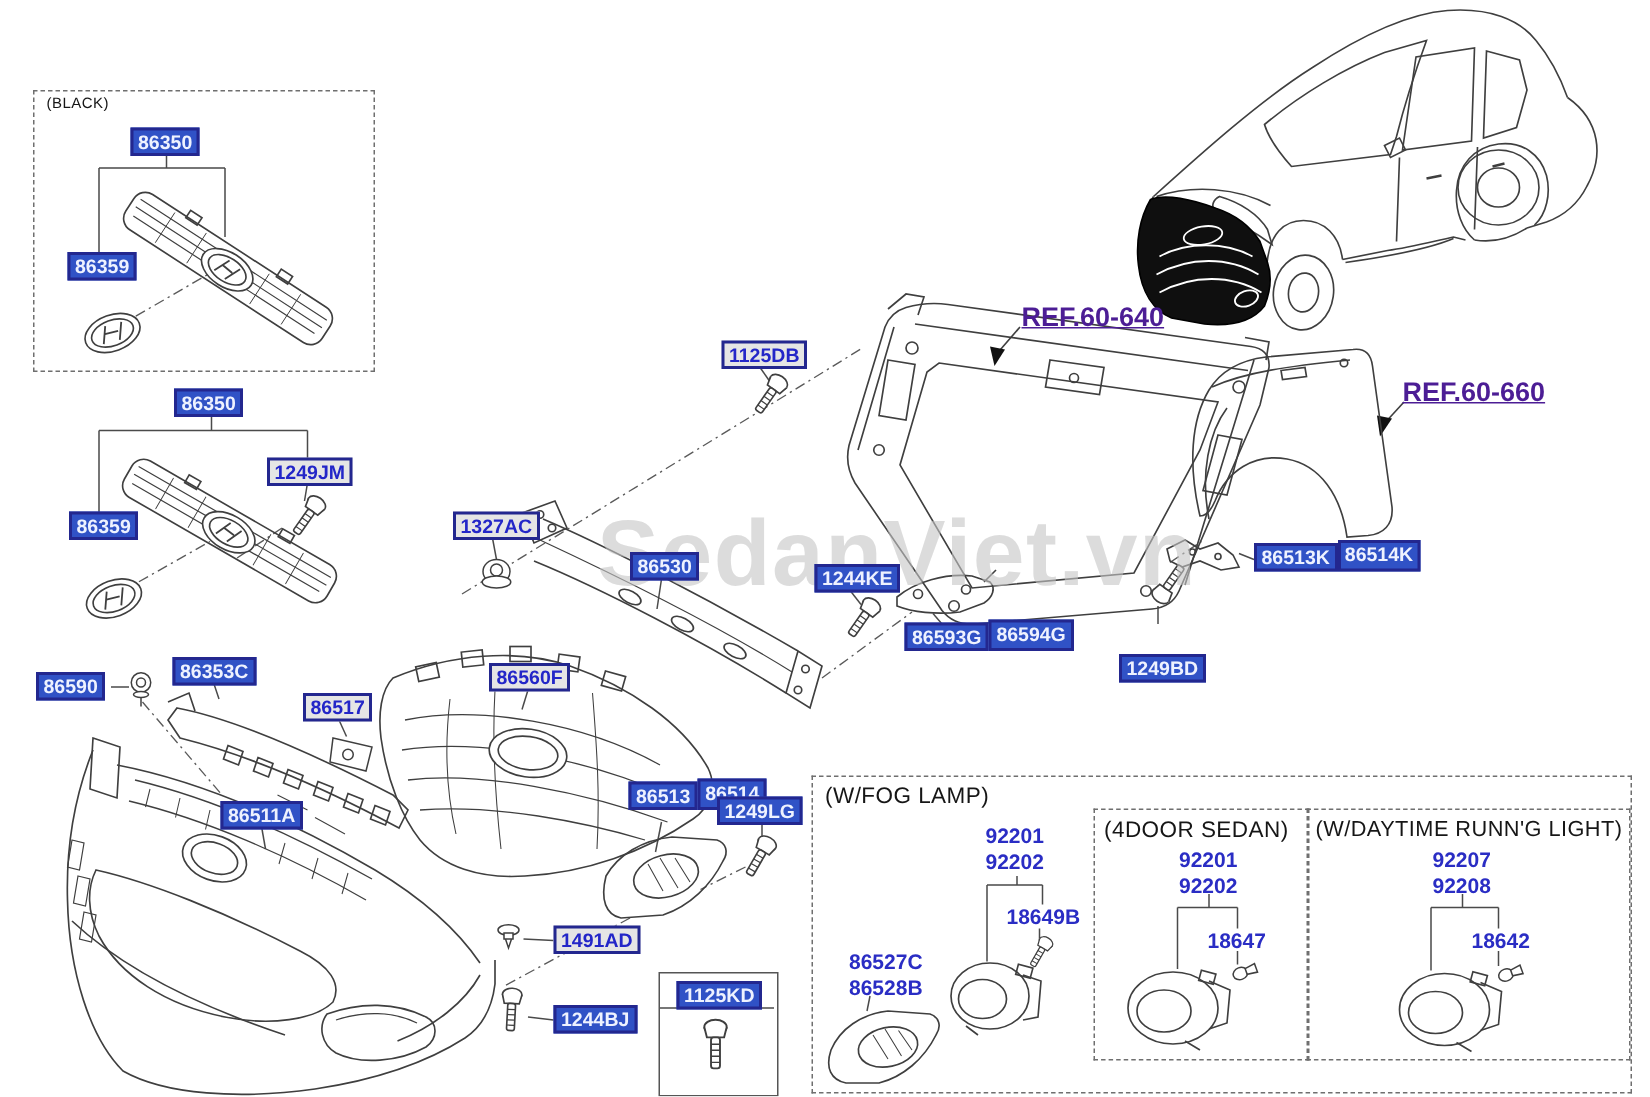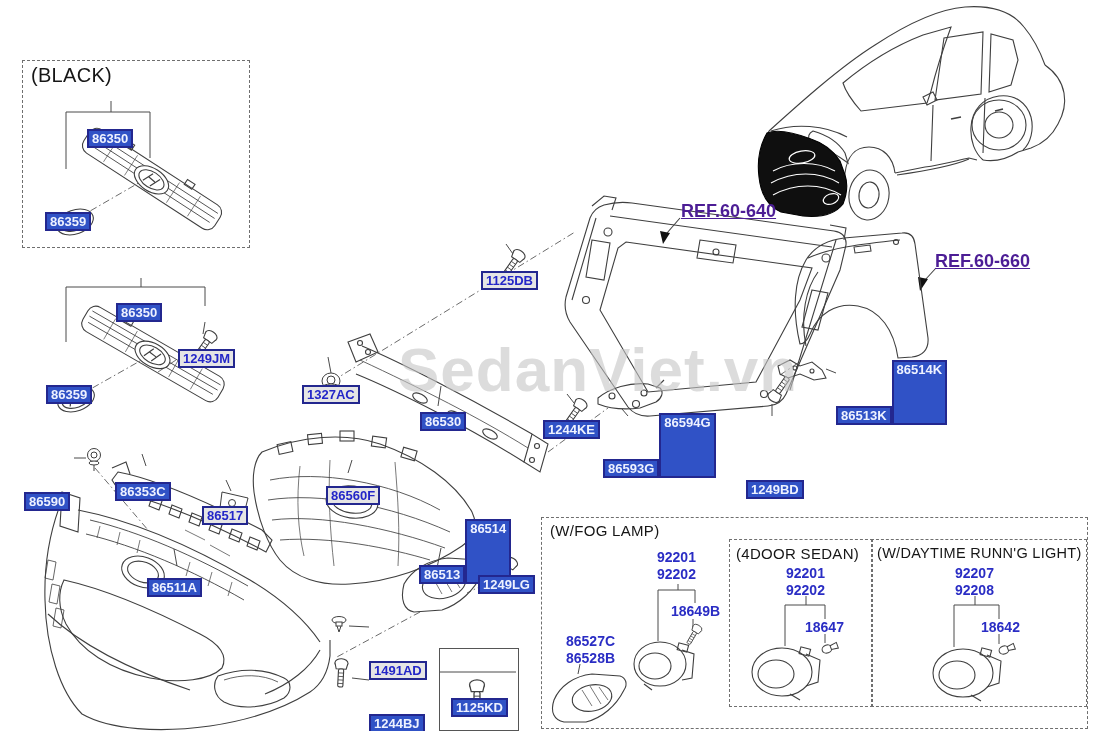--- a/index.html
+++ b/index.html
@@ -3,21 +3,21 @@
 <meta charset="utf-8">
 <style>
   html,body{margin:0;padding:0;background:#fff;}
   #stage{position:relative;width:1100px;height:731px;background:#fff;overflow:hidden;
          font-family:"Liberation Sans",sans-serif;}
   #art{position:absolute;left:0;top:0;z-index:0;}
   .dbox{position:absolute;border:1.6px dashed #6f6f6f;z-index:1;background:transparent;}
   .sbox{position:absolute;border:1.6px solid #555;z-index:1;background:transparent;}
   .sec-title{position:absolute;z-index:2;color:#161616;font-size:15px;letter-spacing:.3px;white-space:nowrap;}
   .plabel{z-index:2;border:2px solid #23278f;padding:0 3px;font-weight:700;font-size:13px;
-          line-height:15px;white-space:nowrap;text-align:center;margin-top:44px;}
+          line-height:15px;white-space:nowrap;text-align:center;}
   .pos{position:absolute;}
   .plain{background:#e5e5e5;color:#2326c8;}
   .hl{background:#3052c6;color:#eef2ff;}
   .vstack{position:absolute;z-index:2;display:inline-flex;flex-direction:row;align-items:stretch;}
   .vstack .plabel{position:relative;}
   .vstack .plabel + .plabel{margin-top:-2px;}
   .ptext{position:absolute;z-index:2;color:#2a2dc4;font-weight:700;font-size:14px;line-height:17px;
          white-space:nowrap;text-align:right;}
   .reflink{position:absolute;z-index:2;color:#4c1d95;font-weight:700;font-size:18px;
            text-decoration:underline;white-space:nowrap;}
@@ -303,21 +303,21 @@
 </svg>
 
 <div class="dbox" style="left:22px;top:60px;width:226px;height:186px;"></div>
 <div class="dbox" style="left:541px;top:517px;width:545px;height:210px;"></div>
 <div class="dbox" style="left:729px;top:539px;width:142px;height:166px;"></div>
 <div class="dbox" style="left:871px;top:539px;width:214px;height:166px;"></div>
 <div class="sbox" style="left:439px;top:648px;width:78px;height:81px;"></div>
 
 <div id="watermark">SedanViet.vn</div>
 
-<div class="sec-title" style="left:31px;top:64px;font-size:20px;">(BLACK)</div>
+<div class="sec-title" style="left:31px;top:64px;font-size:10px;">(BLACK)</div>
 <div class="sec-title" style="left:550px;top:522px;">(W/FOG LAMP)</div>
 <div class="sec-title" style="left:736px;top:545px;">(4DOOR SEDAN)</div>
 <div class="sec-title" style="left:877px;top:545px;font-size:14.5px;">(W/DAYTIME RUNN'G LIGHT)</div>
 
 <div class="reflink" style="left:681px;top:201px;">REF.60-640</div>
 <div class="reflink" style="left:935px;top:251px;">REF.60-660</div>
 
 <div class="plabel pos hl" style="left:87px;top:85px;">86350</div>
 <div class="plabel pos hl" style="left:45px;top:168px;">86359</div>
 <div class="plabel pos hl" style="left:116px;top:259px;">86350</div>

